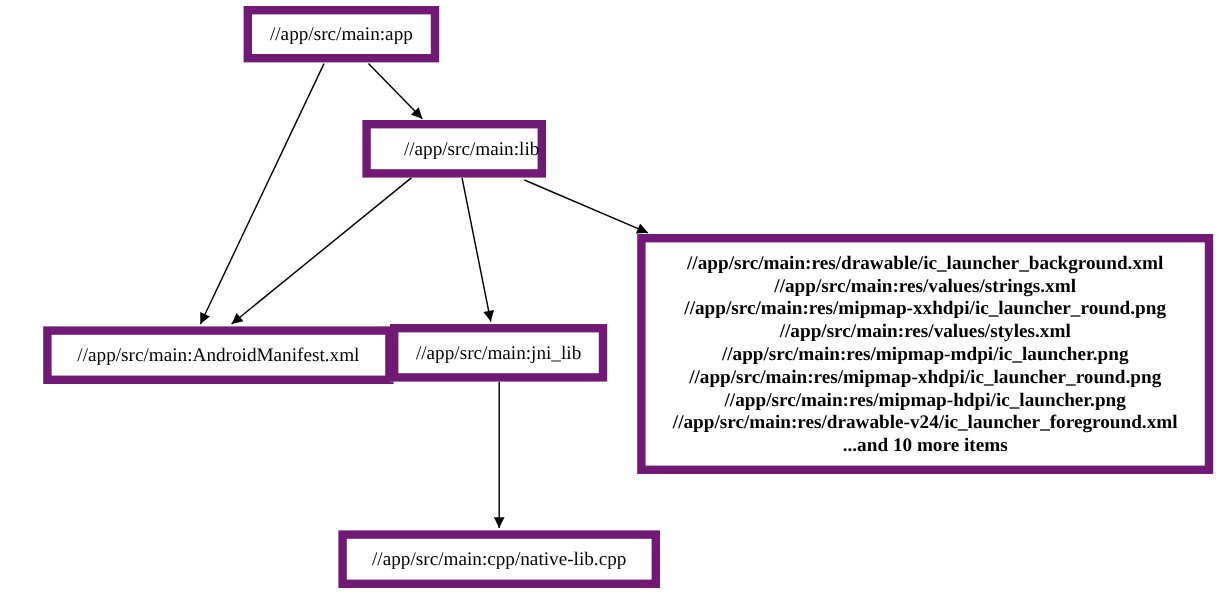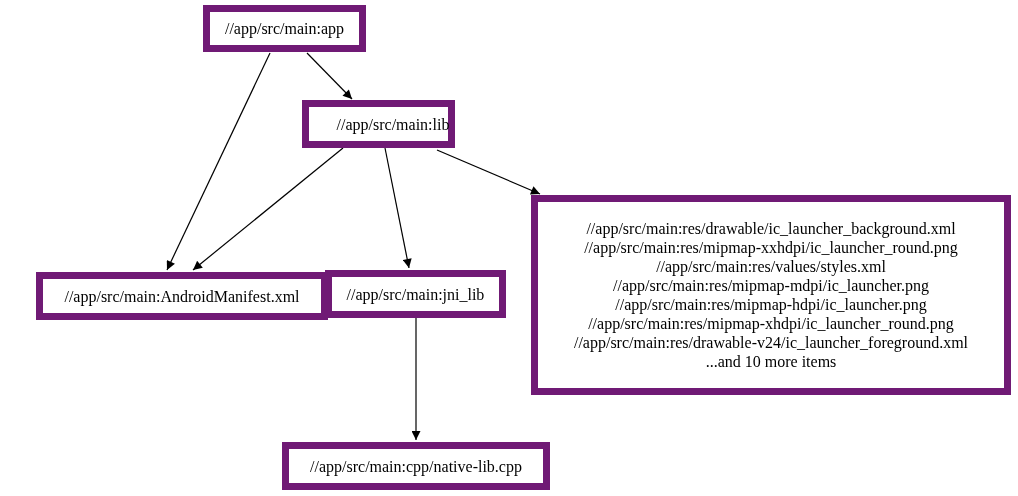--- a/index.html
+++ b/index.html
@@ -31,20 +31,21 @@
     display: flex;
     align-items: center;
     justify-content: center;
     text-align: center;
     font-size: 16px;
     line-height: 19px;
     white-space: nowrap;
   }
   .node.multi {
     flex-direction: column;
+    font-weight: bold;
   }
   .node.multi .line {
     display: block;
   }
 </style>
 </head>
 <body>
 
 <div id="canvas">
 
@@ -79,25 +80,26 @@
   <div class="node" style="left:8px; top:272px; width:292px; height:48px;margin-left:28px;">
     <span class="line">//app/src/main:AndroidManifest.xml</span>
   </div>
 
   <div class="node" style="left:325px; top:270px; width:181px; height:48px;">
     <span class="line">//app/src/main:jni_lib</span>
   </div>
 
   <div class="node multi" style="left:531px; top:195px; width:480px; height:200px;">
     <span class="line">//app/src/main:res/drawable/ic_launcher_background.xml</span>
+    <span class="line">//app/src/main:res/values/strings.xml</span>
     <span class="line">//app/src/main:res/mipmap-xxhdpi/ic_launcher_round.png</span>
     <span class="line">//app/src/main:res/values/styles.xml</span>
     <span class="line">//app/src/main:res/mipmap-mdpi/ic_launcher.png</span>
+    <span class="line">//app/src/main:res/mipmap-xhdpi/ic_launcher_round.png</span>
     <span class="line">//app/src/main:res/mipmap-hdpi/ic_launcher.png</span>
-    <span class="line">//app/src/main:res/mipmap-xhdpi/ic_launcher_round.png</span>
     <span class="line">//app/src/main:res/drawable-v24/ic_launcher_foreground.xml</span>
     <span class="line">...and 10 more items</span>
   </div>
 
   <div class="node" style="left:282px; top:442px; width:268px; height:48px;">
     <span class="line">//app/src/main:cpp/native-lib.cpp</span>
   </div>
 
 </div>
 

